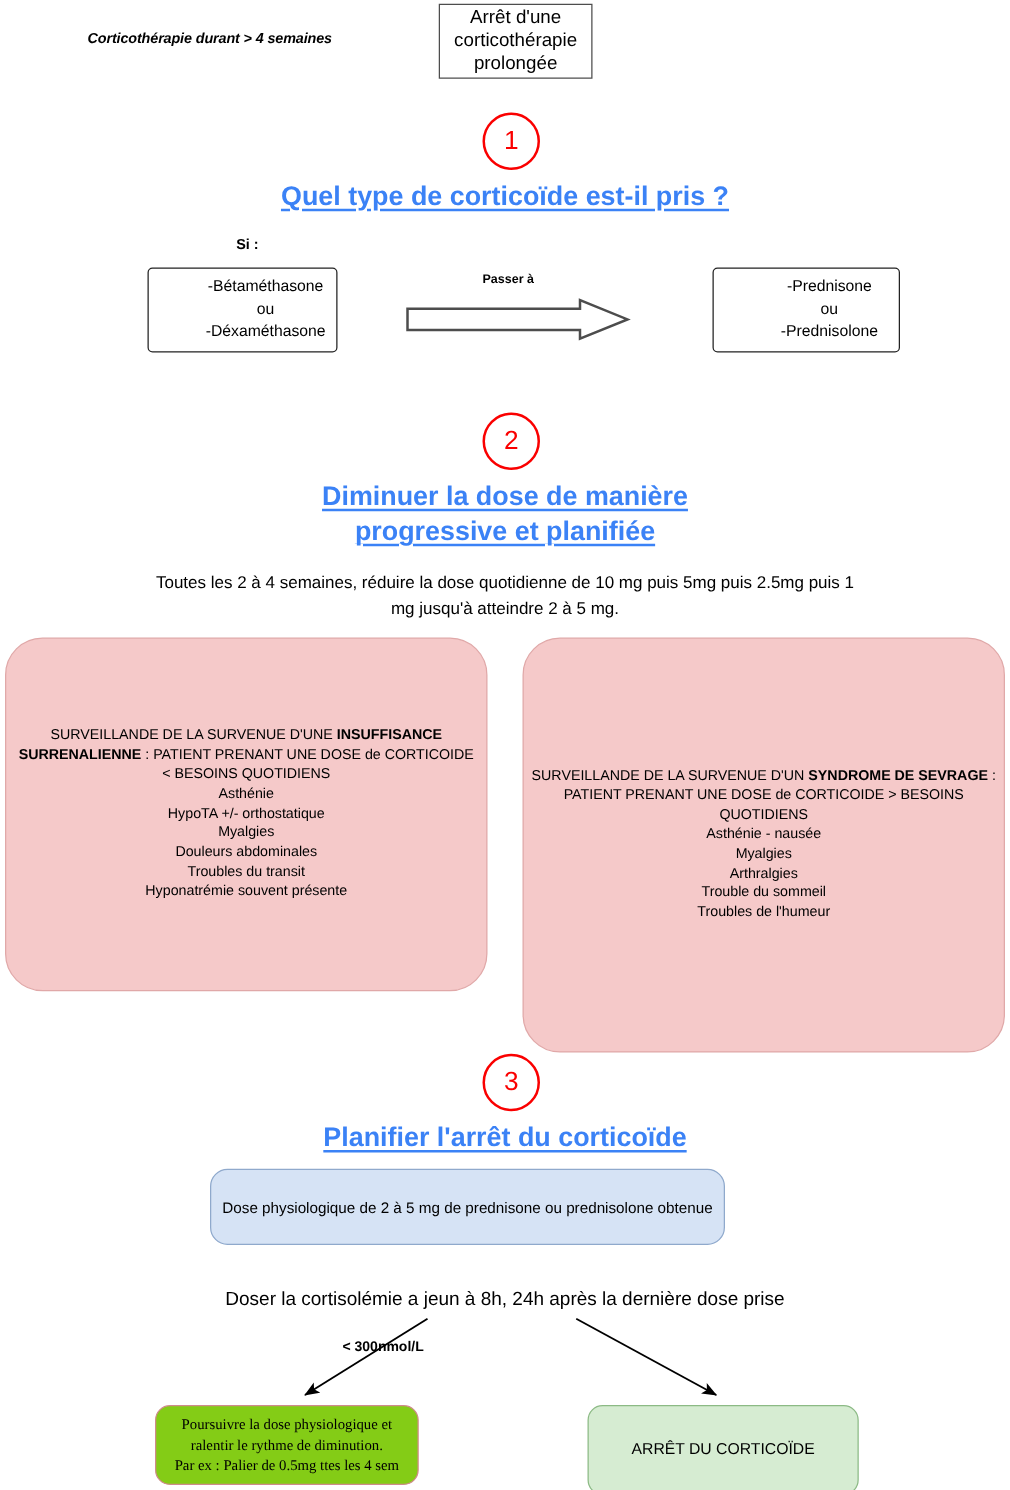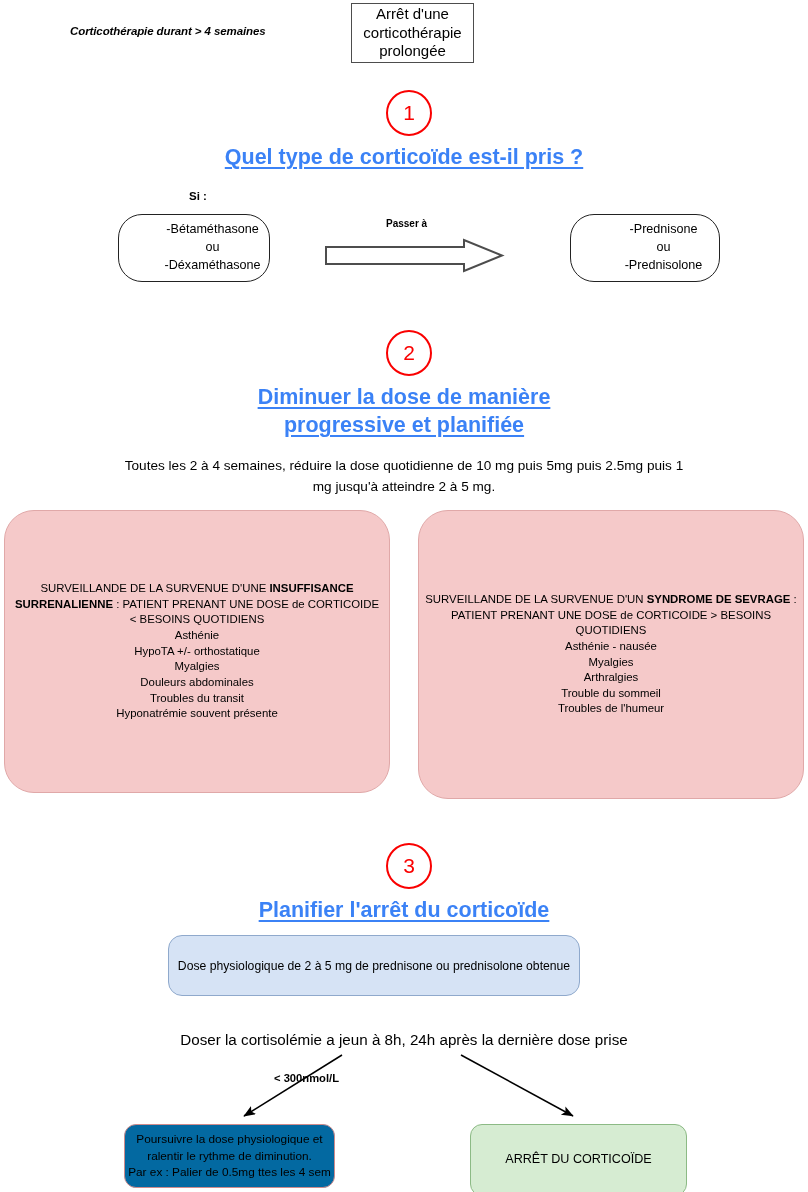--- a/index.html
+++ b/index.html
@@ -63,21 +63,21 @@
   }
 
   
   .si-label {
     left: 189px; top: 190px;
     font-size: 11.5px;
     font-weight: 600;
   }
   .drug-box {
     border: 1.4px solid #222222;
-    border-radius: 24px;
+    border-radius: 4px;
     background: #ffffff;
     display: flex; align-items: center; justify-content: center;
     text-align: center;
     font-size: 12.6px;
     line-height: 1.42;
     box-sizing: border-box;
     white-space: pre-line;
     padding-left: 37px;
   }
   .passer-label {
@@ -140,23 +140,24 @@
     border-radius: 12px;
     box-sizing: border-box;
     display: flex; align-items: center; justify-content: center;
     text-align: center;
     line-height: 1.42;
     white-space: pre-line;
   }
   .result-pink {
     left: 124px; top: 1124px;
     width: 211px; height: 64px;
-    background: #0369a1;
+    background: #84cc16;
     border: 1.3px solid #cf8b8b;
     font-size: 11.8px;
+    font-family: Liberation Serif, serif;
   }
   .result-green {
     left: 470px; top: 1124px;
     width: 217px; height: 72px;
     background: #d6ecd2;
     border: 1.3px solid #8cba85;
     font-size: 12.6px;
   }
   svg { display: block; }
 </style>
@@ -209,21 +210,21 @@
       <div><span>SURVEILLANDE DE LA SURVENUE D'UNE </span><b>INSUFFISANCE SURRENALIENNE</b><span> : PATIENT PRENANT UNE DOSE de CORTICOIDE &lt; BESOINS QUOTIDIENS</span></div>
       <div>Asthénie</div>
       <div>HypoTA +/- orthostatique</div>
       <div>Myalgies</div>
       <div>Douleurs abdominales</div>
       <div>Troubles du transit</div>
       <div>Hyponatrémie souvent présente</div>
     </div>
   </div>
 
-  <div class="abs pink-panel" style="left:418px; top:510px; width:386px; height:289px;">
+  <div class="abs pink-panel" style="left:418px; top:510px; width:386px; height:332px;">
     <div class="pink-text">
       <div><span>SURVEILLANDE DE LA SURVENUE D'UN </span><b>SYNDROME DE SEVRAGE</b><span> : PATIENT PRENANT UNE DOSE de CORTICOIDE &gt; BESOINS QUOTIDIENS</span></div>
       <div>Asthénie - nausée</div>
       <div>Myalgies</div>
       <div>Arthralgies</div>
       <div>Trouble du sommeil</div>
       <div>Troubles de l'humeur</div>
     </div>
   </div>
 

